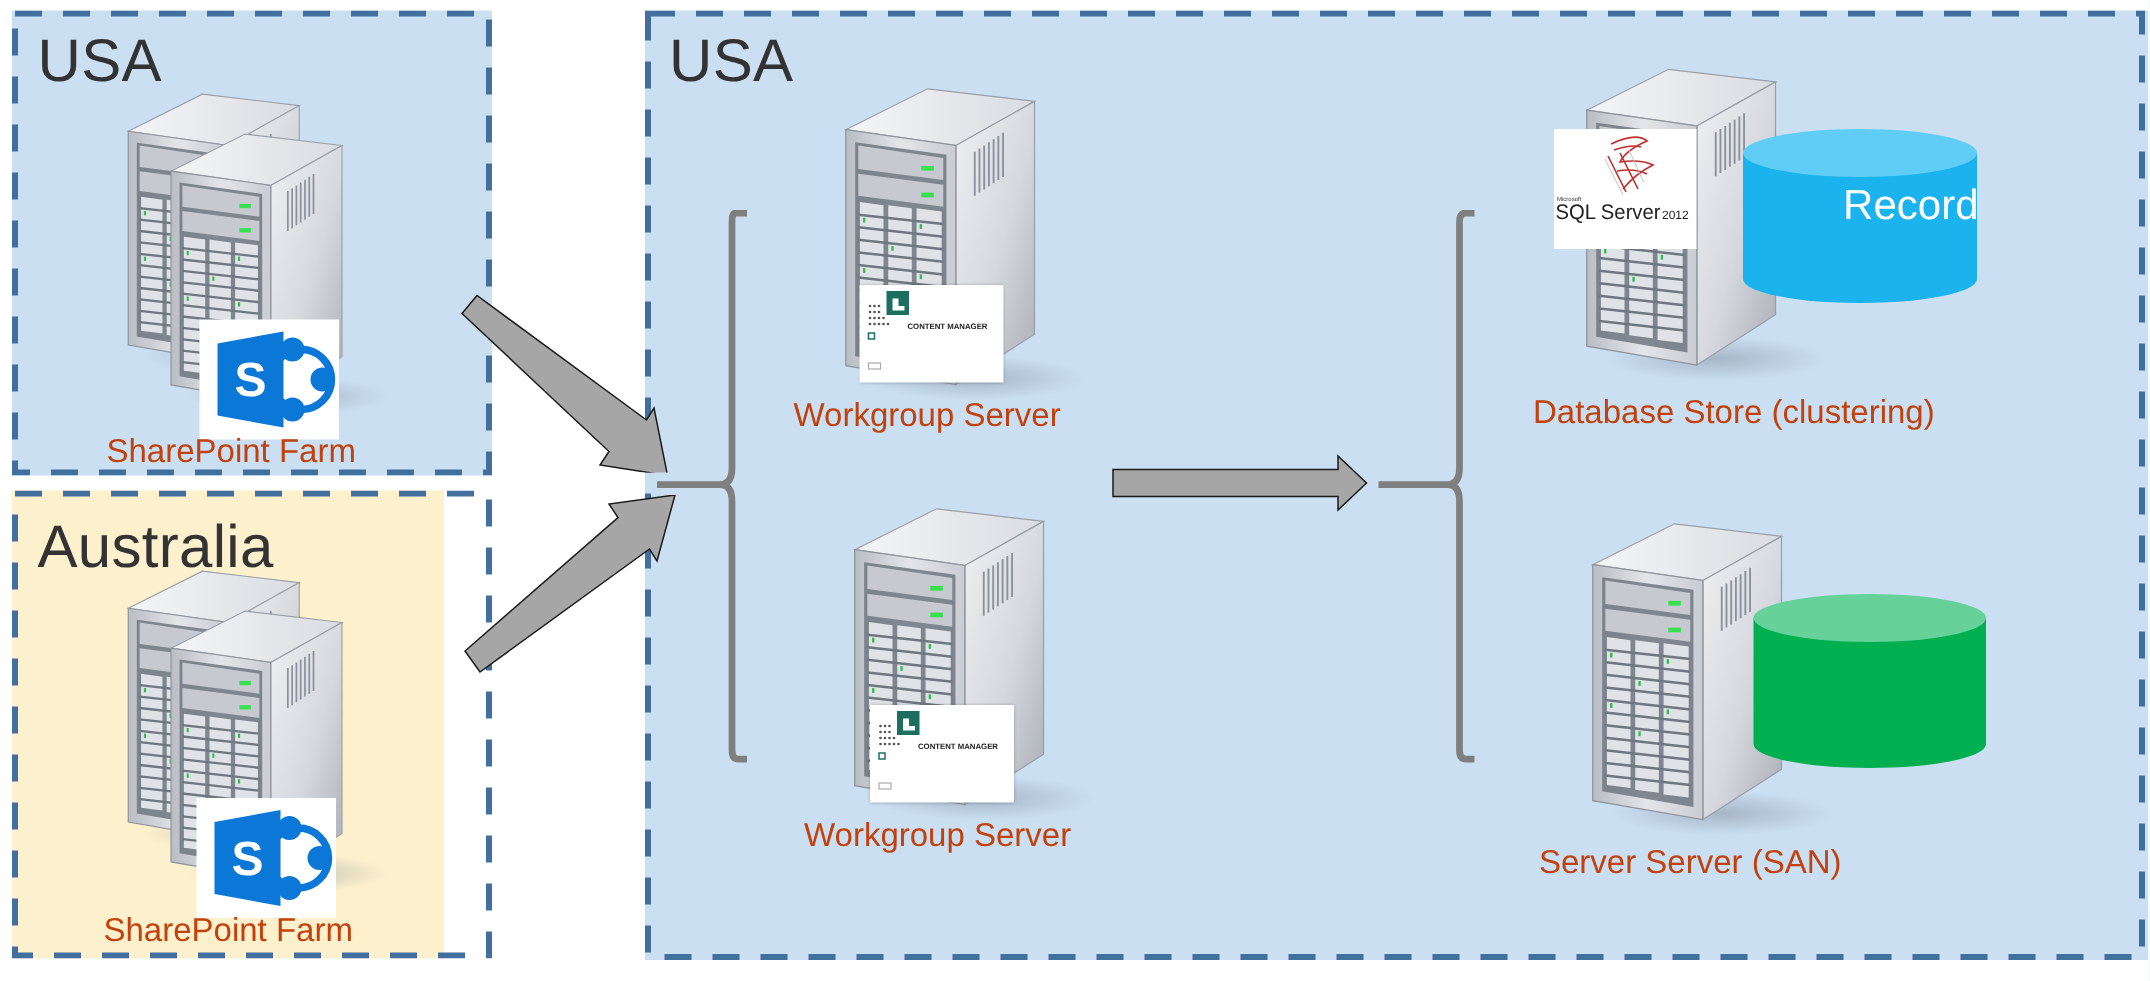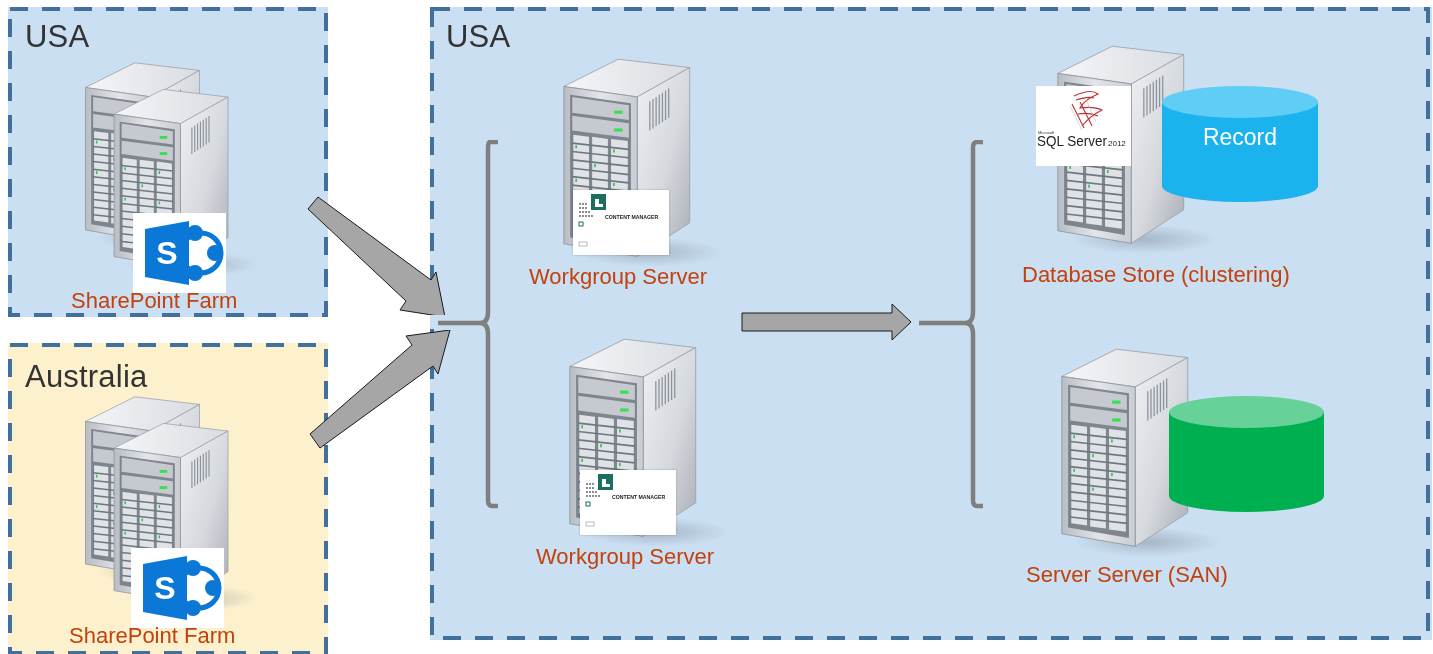--- a/index.html
+++ b/index.html
@@ -1,34 +1,34 @@
 <!DOCTYPE html>
 <html><head>
 <meta charset="utf-8">
 <style>
   html, body { margin: 0; padding: 0; background: #ffffff; }
   body { width: 1433px; height: 654px; position: relative; overflow: hidden;
          font-family: "Liberation Sans", "DejaVu Sans", sans-serif; color: #111; }
 
   .region { position: absolute; box-sizing: border-box; }
   .region-border { position: absolute; inset: 0; pointer-events: none; }
-  .region-title { position: absolute; font-size: 31px; color: #333; letter-spacing: 0.2px; text-align: right; }
+  .region-title { position: absolute; font-size: 40px; color: #333; letter-spacing: 0.2px; text-align: right; }
 
   .label { position: absolute; font-size: 22px; color: #c2410c; white-space: nowrap; }
 
   .server { position: absolute; }
   .cluster { position: absolute; }
 
   .sp-logo { position: absolute; background: #fff; }
   .cm-card { position: absolute; background: #fff; box-shadow: 0 0 2px rgba(0,0,0,0.25); }
   .sql-logo { position: absolute; background: #fff; }
 
   .cylinder { position: absolute; }
-  .cyl-text { position: absolute; left: 0; right: 0; text-align: center; color: #fff;
-              font-size: 23px; line-height: 30px; }
+  .cyl-text { position: absolute; left: 0; right: 0; text-align: right; color: #fff;
+              font-size: 28px; line-height: 30px; }
 
   .arrow { position: absolute; }
   .brace { position: absolute; }
 </style>
 </head>
 <body>
 
 <svg width="0" height="0" style="position:absolute">
   <defs>
     <linearGradient id="g-front" x1="0" x2="1" y1="0" y2="0">
@@ -122,21 +122,21 @@
       <circle cx="82" cy="40" r="8" fill="#0b78d8"></circle>
       <circle cx="62" cy="60" r="8" fill="#0b78d8"></circle>
       <polygon points="12,16 56,8 56,72 12,64" fill="#0b78d8"></polygon>
       <text x="34" y="51" text-anchor="middle" font-family="Liberation Sans, sans-serif" font-weight="bold" font-size="32" fill="#fff">S</text>
     </svg>
   </div>
 
   <div class="label" style="left:63px; top:281px;">SharePoint Farm</div>
 </div>
 
-<div class="region" style="left:8px; top:343px; width:320px; height:312px; background:#fdf0cd;">
+<div class="region" style="left:8px; top:327px; width:288px; height:312px; background:#fdf0cd;">
   <svg class="region-border" width="320" height="312">
     <rect x="2" y="2" width="316" height="308" fill="none" stroke="#41709f" stroke-width="4" stroke-dasharray="18,14"></rect>
   </svg>
   <div class="region-title" style="left:17px; top:16px;">Australia</div>
 
   <div class="cluster" style="left:68px; top:50px;">
     <svg width="200" height="220" viewBox="0 0 200 220">
       <use href="#tower" x="0" y="0" transform="scale(0.95)"></use>
       <use href="#tower" x="30" y="28" transform="scale(0.95)"></use>
     </svg>

